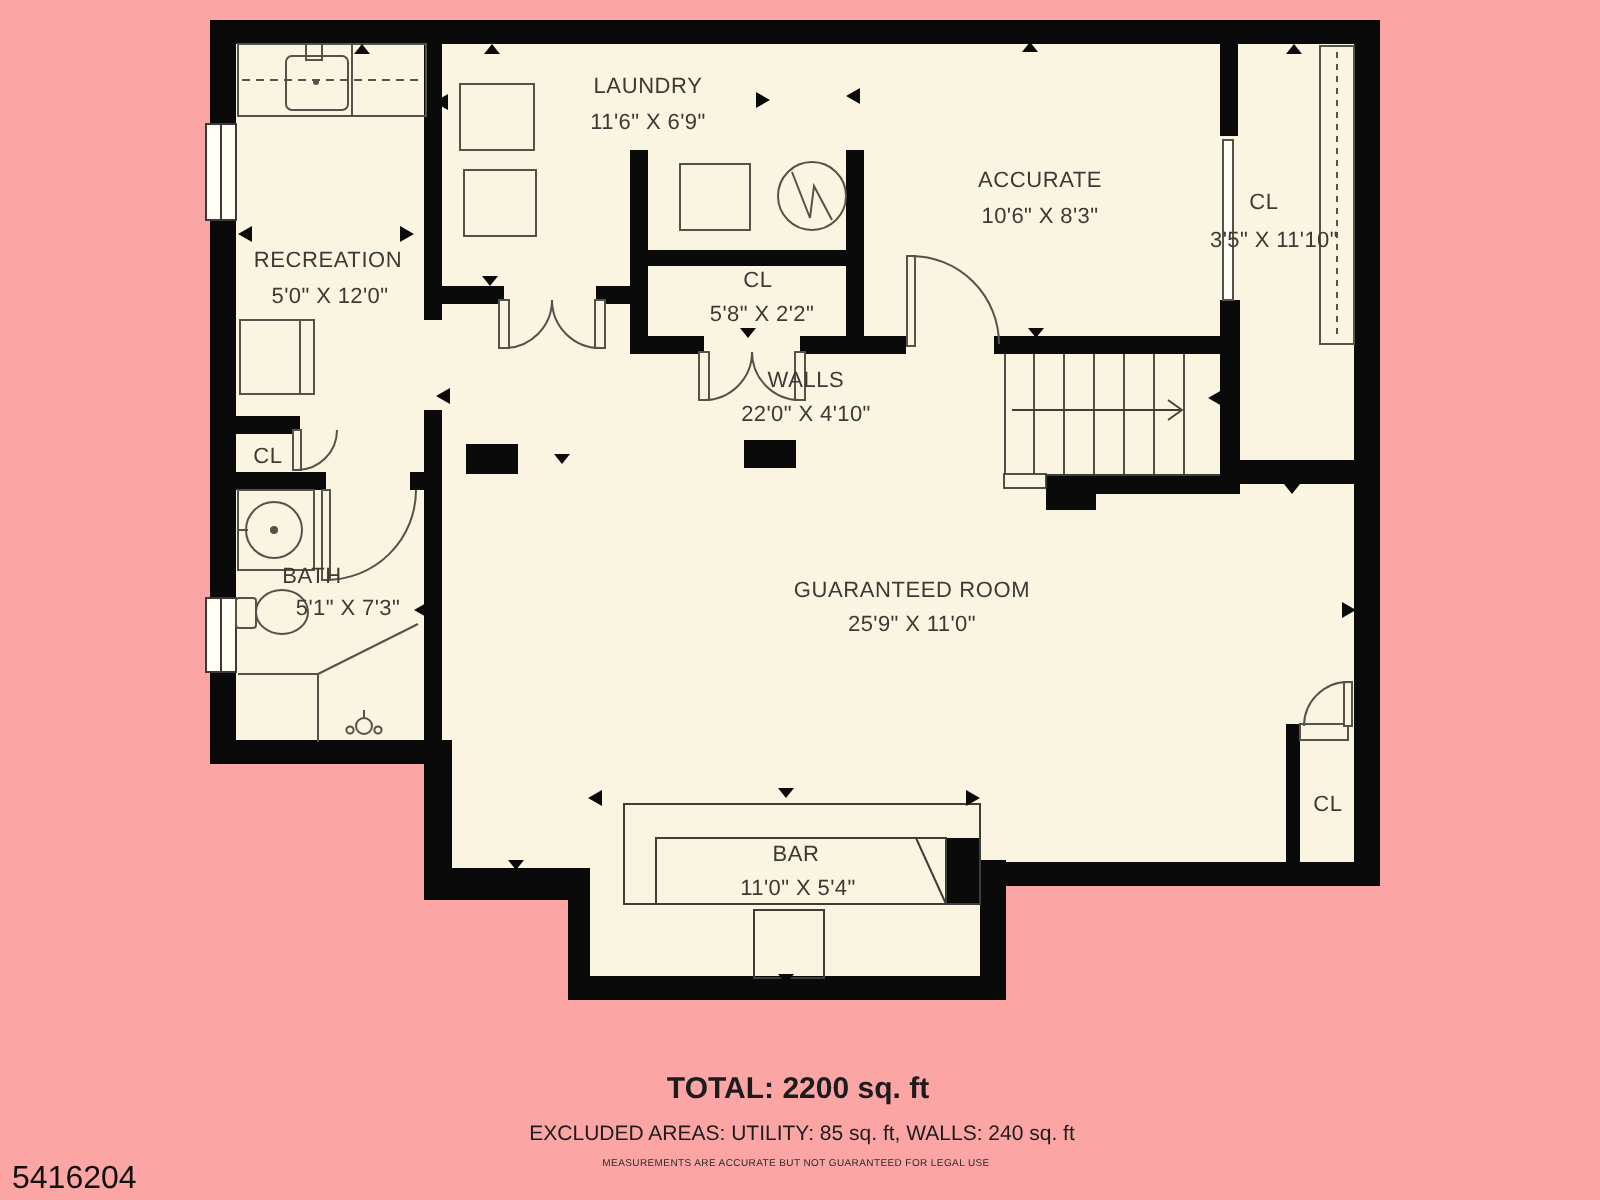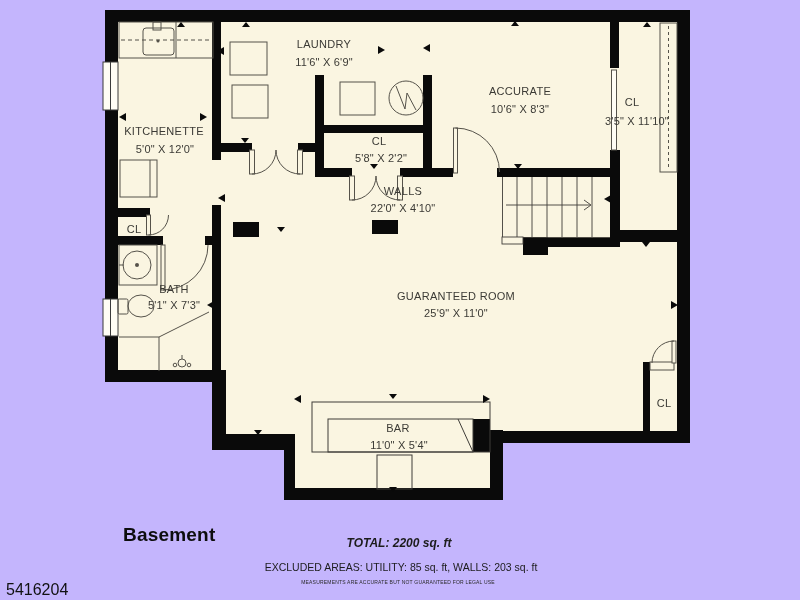--- a/index.html
+++ b/index.html
@@ -2,31 +2,31 @@
 <html style="--floor: #faf5e1; --wall: #0a0a0a; --line: #55524a; --text: #3b3a35;"><head>
 <meta charset="utf-8">
 <style>
   :root{
     --floor:#faf5e1;
     --wall:#0a0a0a;
     --line:#55524a;
     --text:#3b3a35;
   }
   html,body{margin:0;padding:0;background:#fff;}
-  #stage{position:relative;width:800px;height:600px;background:#c4b5fd;overflow:hidden;
+  #stage{position:relative;width:800px;height:600px;background:#fca5a5;overflow:hidden;
          font-family:"Liberation Sans","DejaVu Sans",sans-serif;}
   #plan-svg{position:absolute;left:0;top:0;}
   .room-label{position:absolute;transform:translate(-50%,-50%);color:var(--text);
     font-size:11px;letter-spacing:.3px;white-space:nowrap;text-align:center;line-height:1;}
   .room-dims{position:absolute;transform:translate(-50%,-50%);color:var(--text);
     font-size:11px;letter-spacing:.2px;white-space:nowrap;text-align:center;line-height:1;}
   .footer-title{position:absolute;left:123px;top:524px;font-size:19px;font-weight:bold;
     color:#0d0d0d;letter-spacing:.2px;}
   .footer-line{position:absolute;transform:translateX(-50%);white-space:nowrap;color:#1c1c1c;}
-  .f-total{left:399px;top:536px;font-size:12px;font-weight:bold;font-style:italic;}
+  .f-total{left:399px;top:536px;font-size:15px;font-weight:bold;}
   .f-breakdown{left:400px;top:549px;font-size:10.5px;}
   .f-excluded{left:401px;top:561px;font-size:10.5px;}
   .f-disclaimer{left:398px;top:579px;font-size:5px;letter-spacing:.2px;color:#2a2a2a;}
   .watermark{position:absolute;left:6px;top:581px;font-size:16px;color:#111;}
 </style>
 </head>
 <body>
 
 <div id="stage">
 
@@ -202,45 +202,44 @@
       <polygon points="301,395 301,403 294,399"></polygon>
       <polygon points="483,395 483,403 490,399"></polygon>
       <polygon points="671,301 671,309 678,305"></polygon>
       <polygon points="224,47 224,55 217,51"></polygon>
     </g>
   </svg>
 
   <div class="room-label" style="left:324px;top:44px">LAUNDRY</div>
   <div class="room-dims" style="left:324px;top:62px">11'6" X 6'9"</div>
 
-  <div class="room-label" style="left:164px;top:131px">KITCHENETTE</div>
+  <div class="room-label" style="left:164px;top:131px">RECREATION</div>
   <div class="room-dims" style="left:165px;top:149px">5'0" X 12'0"</div>
 
   <div class="room-label" style="left:520px;top:91px">ACCURATE</div>
   <div class="room-dims" style="left:520px;top:109px">10'6" X 8'3"</div>
 
   <div class="room-label" style="left:632px;top:102px">CL</div>
   <div class="room-dims" style="left:637px;top:121px">3'5" X 11'10"</div>
 
   <div class="room-label" style="left:379px;top:141px">CL</div>
   <div class="room-dims" style="left:381px;top:158px">5'8" X 2'2"</div>
 
   <div class="room-label" style="left:403px;top:191px">WALLS</div>
   <div class="room-dims" style="left:403px;top:208px">22'0" X 4'10"</div>
 
-  <div class="room-label" style="left:174px;top:289px">BATH</div>
+  <div class="room-label" style="left:156px;top:289px">BATH</div>
   <div class="room-dims" style="left:174px;top:305px">5'1" X 7'3"</div>
 
   <div class="room-label" style="left:456px;top:296px">GUARANTEED ROOM</div>
   <div class="room-dims" style="left:456px;top:313px">25'9" X 11'0"</div>
 
   <div class="room-label" style="left:398px;top:428px">BAR</div>
   <div class="room-dims" style="left:399px;top:445px">11'0" X 5'4"</div>
 
   <div class="room-label" style="left:134px;top:229px">CL</div>
   <div class="room-label" style="left:664px;top:403px">CL</div>
 
-  <div class="footer-title">Basement</div>
   <div class="footer-line f-total">TOTAL: 2200 sq. ft</div>
-  <div class="footer-line f-excluded">EXCLUDED AREAS: UTILITY: 85 sq. ft, WALLS: 203 sq. ft</div>
+  <div class="footer-line f-excluded">EXCLUDED AREAS: UTILITY: 85 sq. ft, WALLS: 240 sq. ft</div>
   <div class="footer-line f-disclaimer">MEASUREMENTS ARE ACCURATE BUT NOT GUARANTEED FOR LEGAL USE</div>
   <div class="watermark">5416204</div>
 </div>
 
 </body></html>

